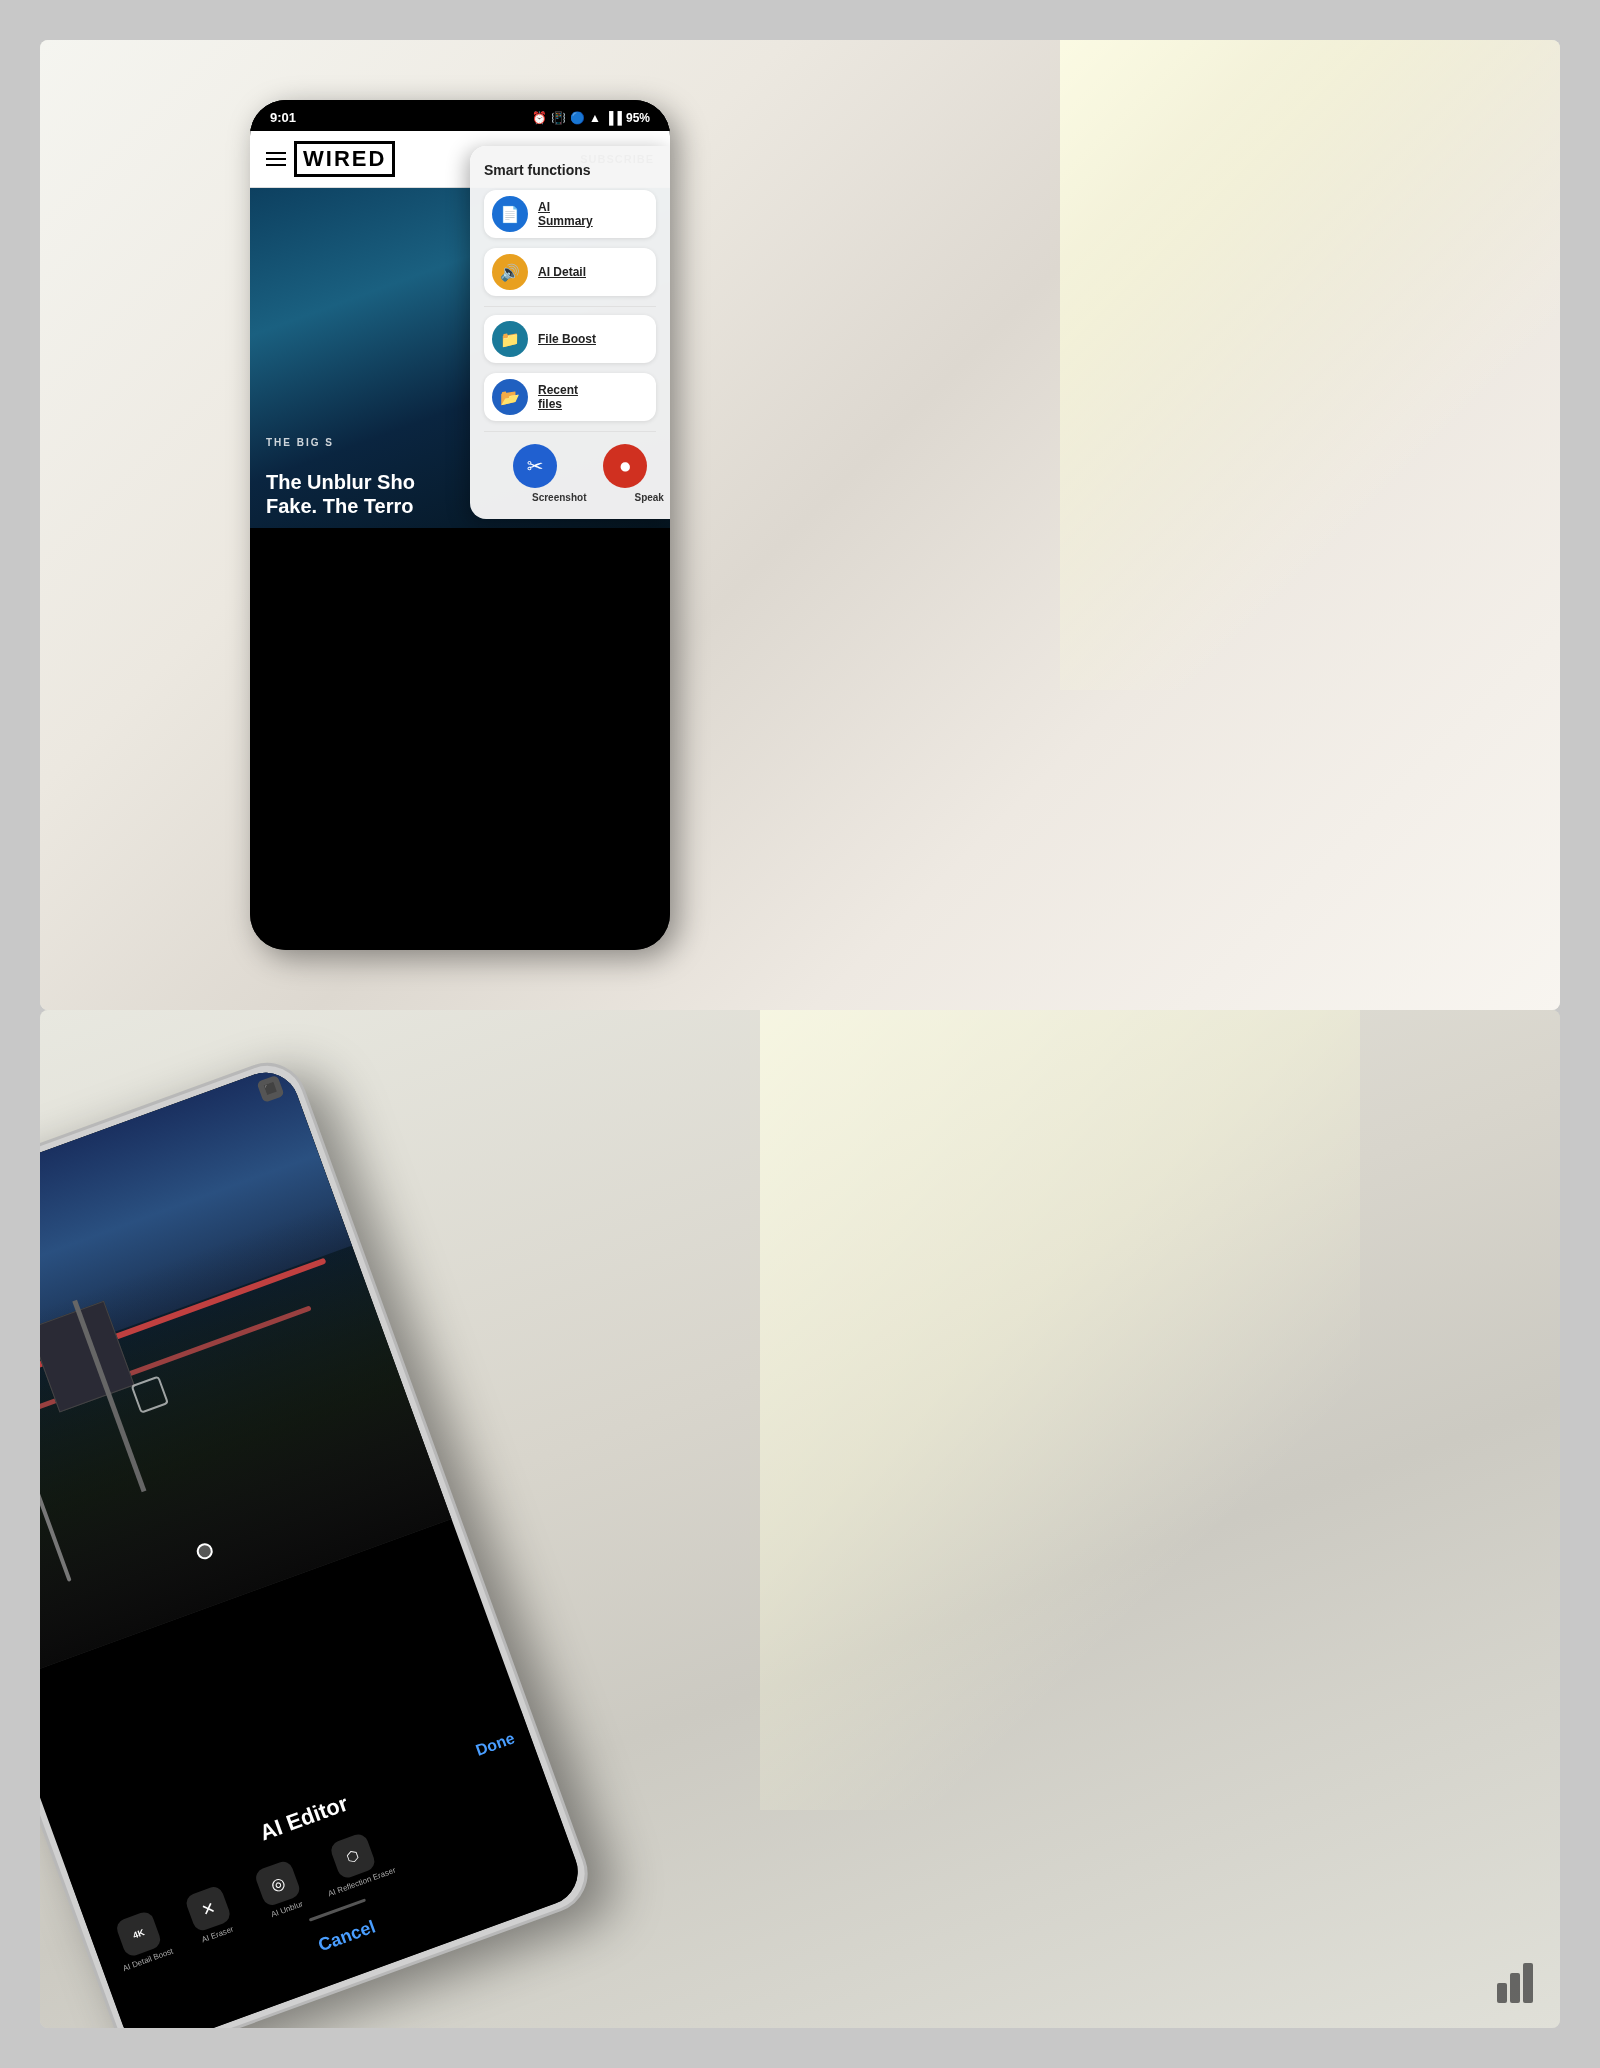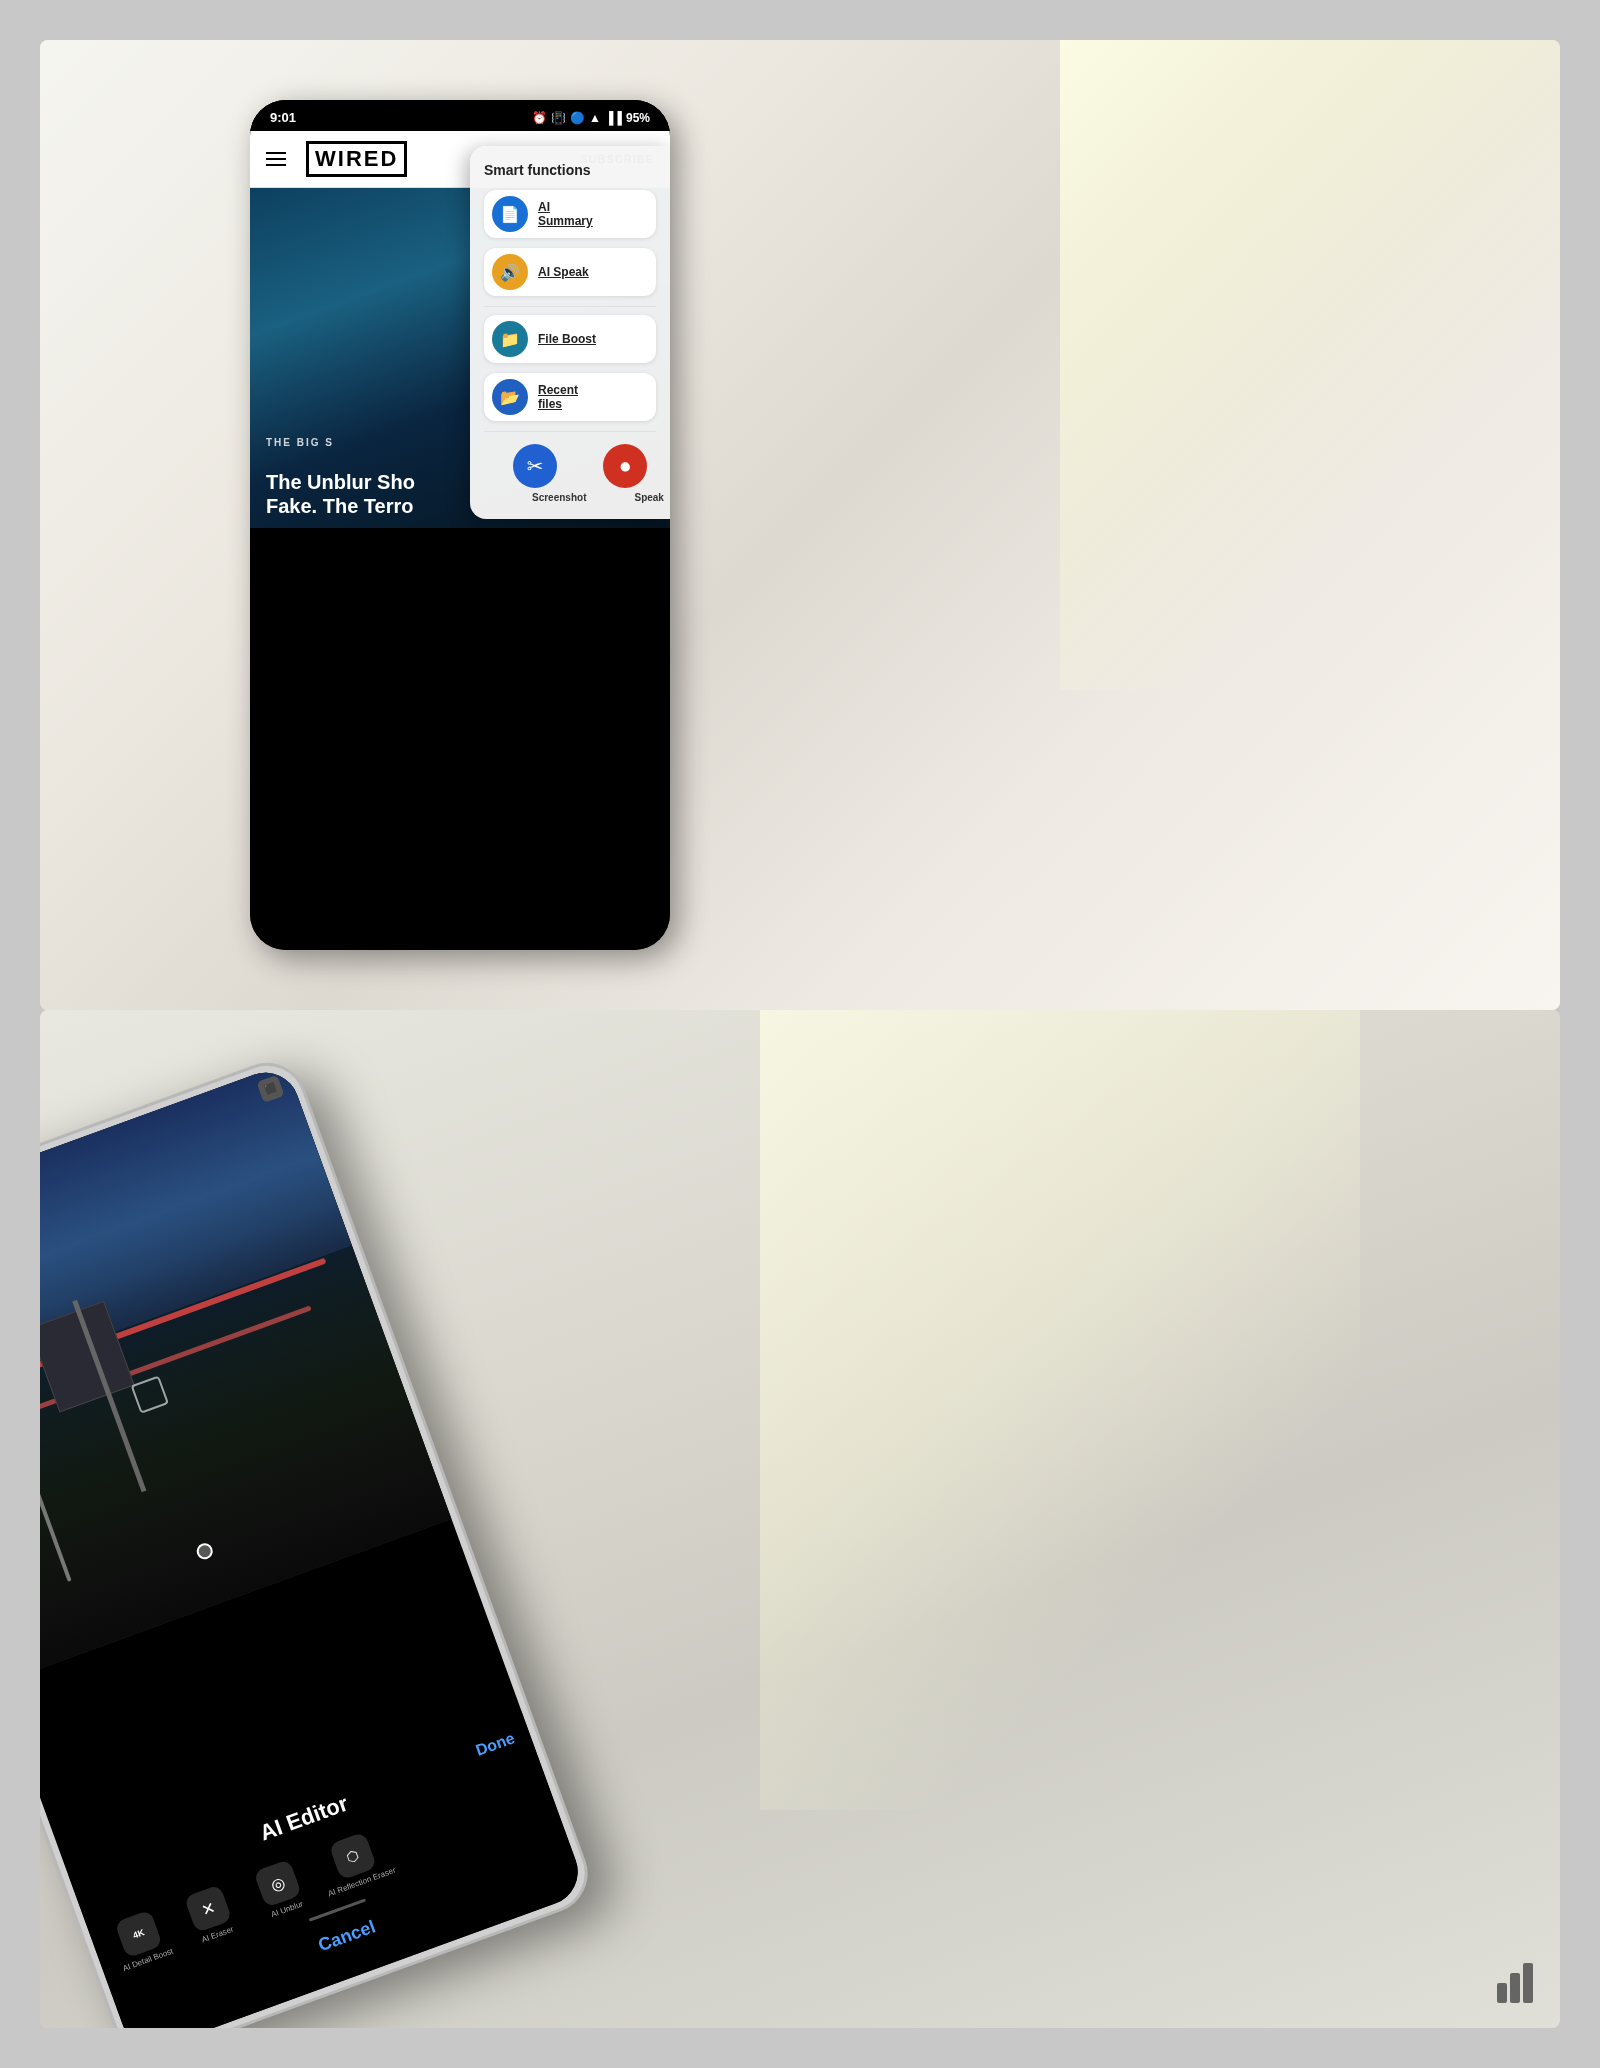--- a/index.html
+++ b/index.html
@@ -90,21 +90,21 @@
       display: flex;
       align-items: center;
       justify-content: space-between;
       padding: 10px 16px;
       border-bottom: 1px solid #ddd;
     }
 
     .wired-logo {
       display: flex;
       align-items: center;
-      gap: 20px;
+      gap: 8px;
     }
 
     .hamburger {
       width: 20px;
       height: 14px;
       display: flex;
       flex-direction: column;
       justify-content: space-between;
     }
 
@@ -488,21 +488,21 @@
       <div class="smart-panel">
         <div class="smart-title">Smart functions</div>
 
         <div class="smart-item">
           <div class="smart-icon icon-blue">📄</div>
           <span class="smart-label">AI<br>Summary</span>
         </div>
 
         <div class="smart-item">
           <div class="smart-icon icon-gold">🔊</div>
-          <span class="smart-label">AI Speak</span>
+          <span class="smart-label">AI Detail</span>
         </div>
 
         <div class="smart-divider"></div>
 
         <div class="smart-item">
           <div class="smart-icon icon-teal">📁</div>
           <span class="smart-label">File Boost</span>
         </div>
 
         <div class="smart-item">

